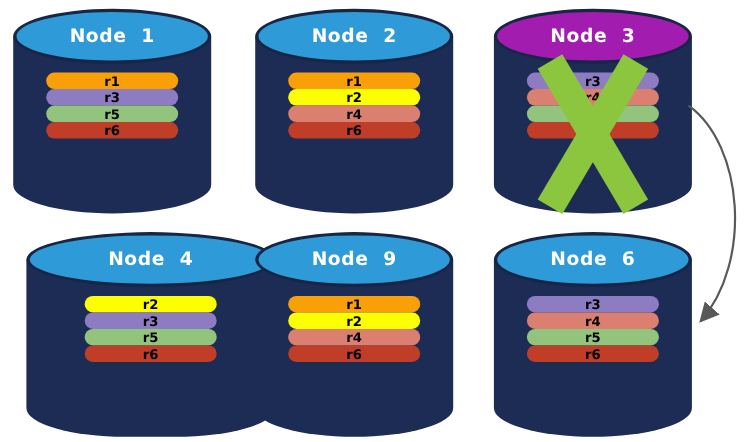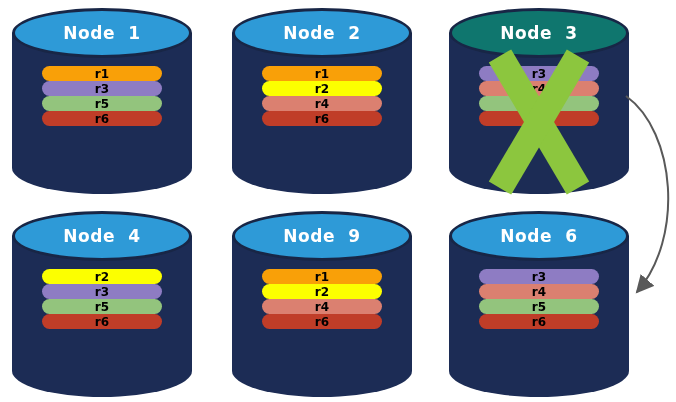--- a/index.html
+++ b/index.html
@@ -84,21 +84,21 @@
           <div class="bar" style="background: rgb(219, 128, 112);">
             <span>r4</span>
           </div>
           <div class="bar" style="background: rgb(192, 61, 40);">
             <span>r6</span>
           </div>
         </div>
       </div>
       <div class="node" style="left: 449px; top: 8px;">
         <div class="cyl-body" style="background: rgb(28, 44, 85);"></div>
-        <div class="cyl-top" style="background: #0f766e; border-color: rgb(24, 38, 70);">
+        <div class="cyl-top" style="background: #a21caf; border-color: rgb(24, 38, 70);">
           <span class="node-label" style="color: rgb(255, 255, 255);">Node 3</span>
         </div>
         <div class="bars">
           <div class="bar" style="background: rgb(142, 124, 195);">
             <span>r3</span>
           </div>
           <div class="bar" style="background: rgb(219, 128, 112);">
             <span>r4</span>
           </div>
           <div class="bar" style="background: rgb(147, 196, 125);">
@@ -106,21 +106,21 @@
           </div>
           <div class="bar" style="background: rgb(192, 61, 40);">
             <span>r6</span>
           </div>
         </div>
         <svg class="x-mark" viewBox="0 0 106 148">
           <line x1="14" y1="8" x2="92" y2="140" stroke="#8cc63e" stroke-width="26" stroke-linecap="butt"></line>
           <line x1="92" y1="8" x2="14" y2="140" stroke="#8cc63e" stroke-width="26" stroke-linecap="butt"></line>
         </svg>
       </div>
-      <div class="node" style="left: 12px; top: 211px;">
+      <div class="node" style="left: 24px; top: 211px; padding-left: 46px;">
         <div class="cyl-body" style="background: rgb(28, 44, 85);"></div>
         <div class="cyl-top" style="background: rgb(46, 154, 215); border-color: rgb(24, 38, 70);">
           <span class="node-label" style="color: rgb(255, 255, 255);">Node 4</span>
         </div>
         <div class="bars">
           <div class="bar" style="background: rgb(252, 255, 0);">
             <span>r2</span>
           </div>
           <div class="bar" style="background: rgb(142, 124, 195);">
             <span>r3</span>

